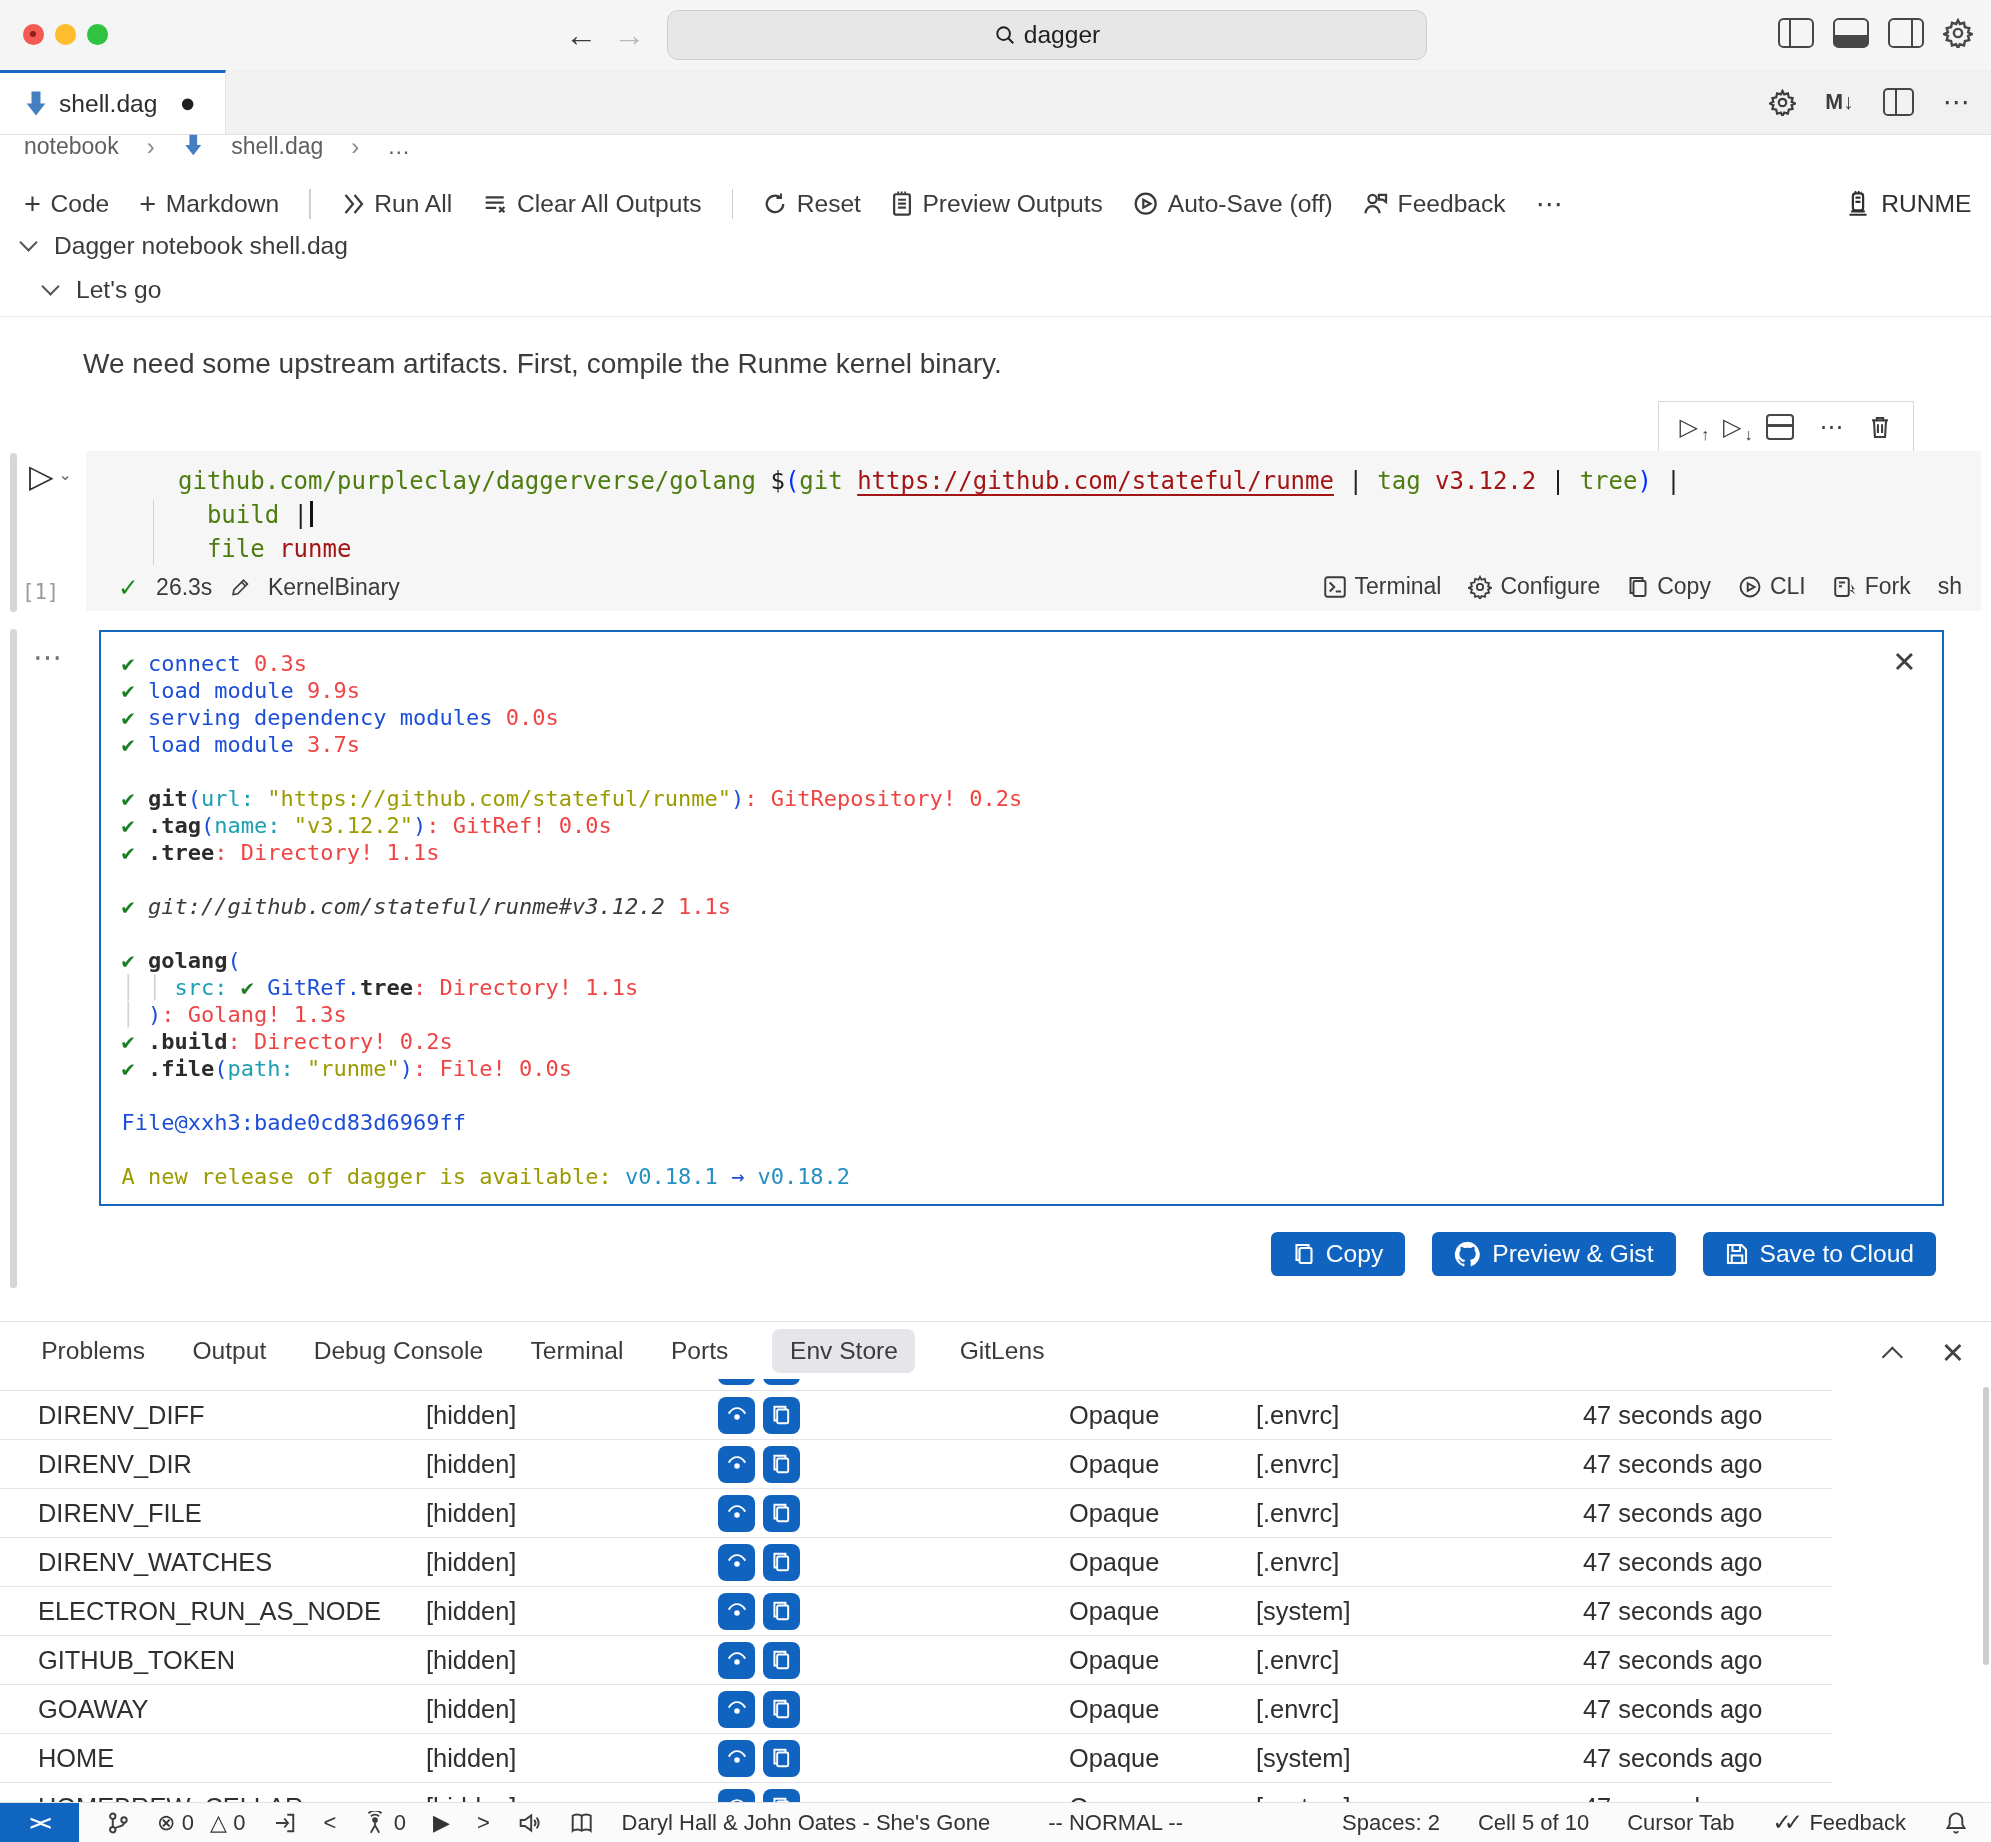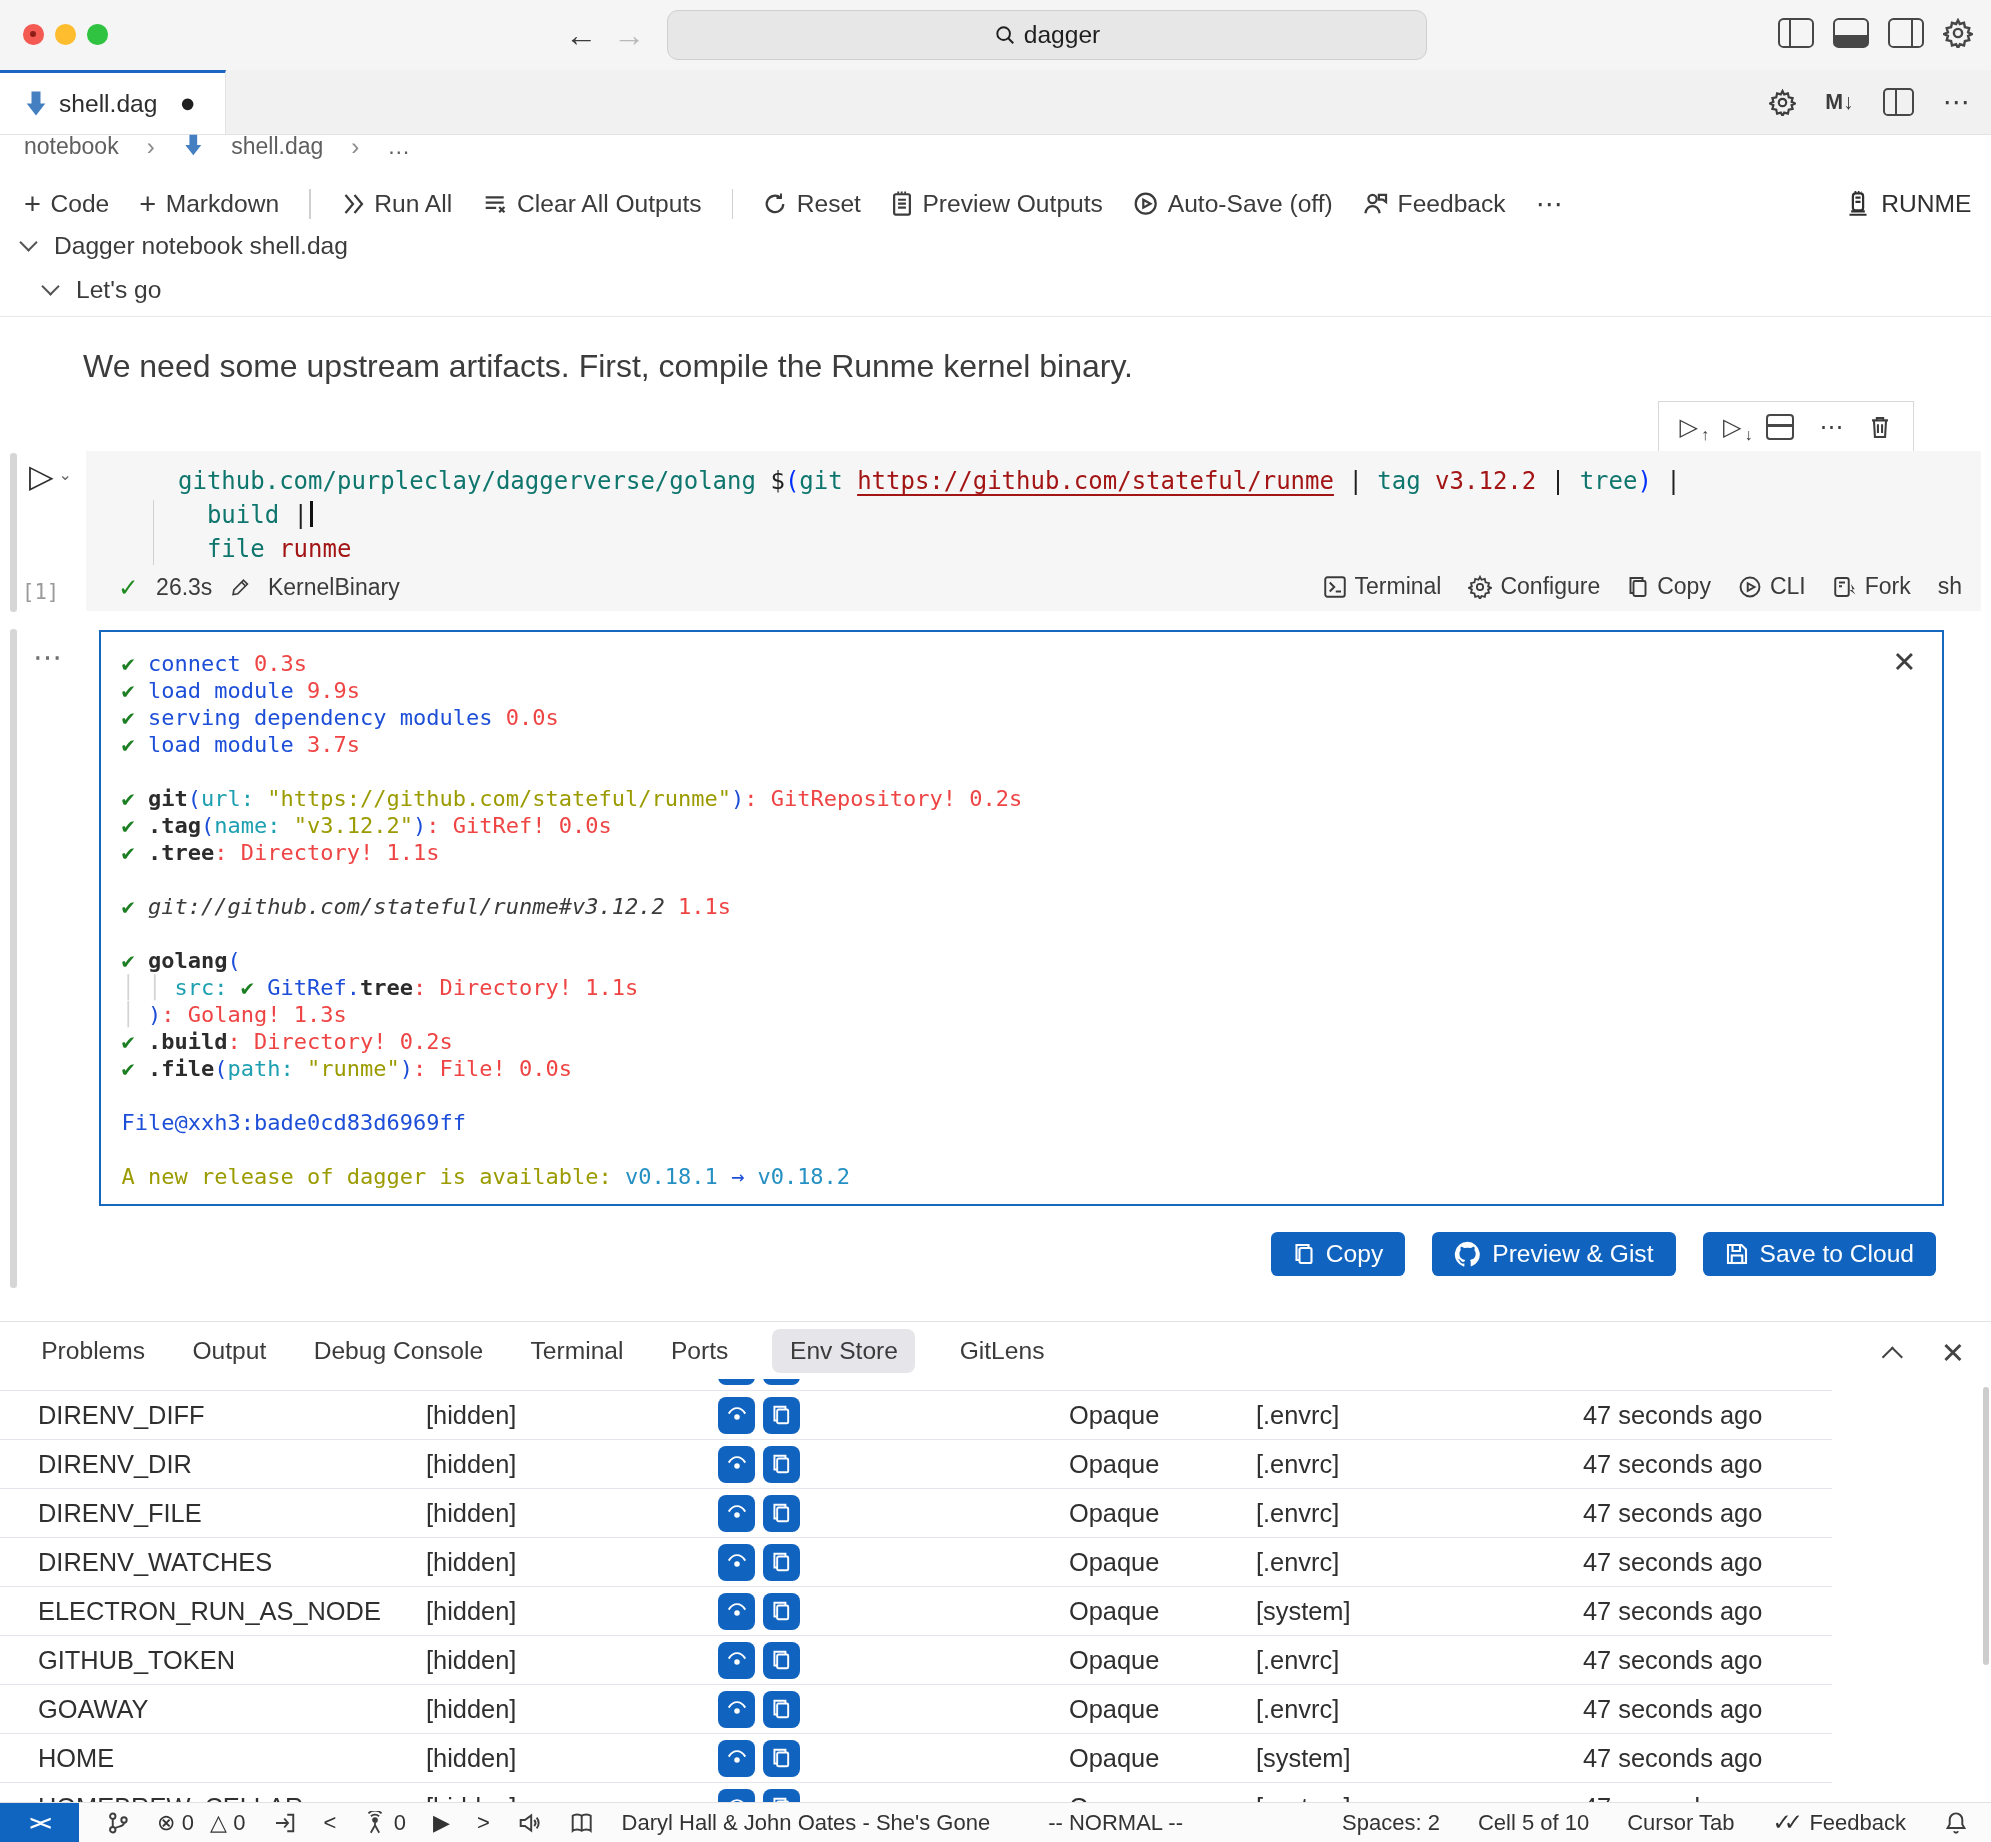--- a/index.html
+++ b/index.html
@@ -51,39 +51,39 @@
   .plus{font-size:29px;font-weight:300;}
   .runme-btn{position:absolute;right:20.6px;top:0;height:52px;display:flex;align-items:center;gap:11px;font-size:24.6px;color:#2f2f2f;}
 
   
   .outline1{position:absolute;left:22px;top:232px;display:flex;align-items:center;gap:19px;font-size:24.6px;color:#3b3b3b;}
   .outline2{position:absolute;left:44px;top:276px;display:flex;align-items:center;gap:19px;font-size:24.6px;color:#3b3b3b;}
   .chevd{width:11px;height:11px;border-right:2.4px solid #555;border-bottom:2.4px solid #555;transform:rotate(45deg);margin-top:-6.4px;}
   .nbdivider{position:absolute;left:0;top:316px;width:1992px;height:0.8px;background:#e8e8e8;}
 
   
-  .mdpar{position:absolute;left:83px;top:348px;font-size:32px;color:#3c3c3c;}
+  .mdpar{position:absolute;left:83px;top:348px;font-size:28px;color:#3c3c3c;}
 
   
   .celltools{position:absolute;left:1658px;top:401px;width:256px;height:51px;background:#fff;border:1.6px solid #d8d8d8;
      display:flex;align-items:center;justify-content:space-around;padding:0 8px;box-sizing:border-box;}
   .ct{position:relative;color:#3d3d3d;font-size:24px;}
   .runarrow{position:absolute;right:-11px;bottom:-3.2px;font-size:16px;}
   .splitcell{width:24px;height:22px;border:2.4px solid #474747;border-radius:4px;position:relative;}
   .splitcell:after{content:"";position:absolute;left:0;right:0;top:8.7px;height:2.4px;background:#474747;}
 
   
   .gutterbar{position:absolute;left:10.3px;width:6.4px;border-radius:3.2px;background:#d6d6d6;}
   .cellplay{position:absolute;left:29px;top:457px;font-size:32px;color:#2d2d2d;display:flex;gap:4.8px;align-items:flex-start;}
   .cellplay .mini{font-size:16px;color:#6a6a6a;margin-top:8px;}
   .execlabel{position:absolute;left:22px;top:580px;font-family:"DejaVu Sans Mono",monospace;font-size:20.6px;color:#9a9a9a;}
   .codecell{position:absolute;left:86px;top:451px;width:1895px;height:160px;background:#f6f6f6;}
   .codebody{position:absolute;left:92px;top:12.7px;font-family:"DejaVu Sans Mono",monospace;font-size:24px;line-height:34px;white-space:pre;}
   .indentguide{position:absolute;left:67px;top:49px;width:0.8px;height:65px;background:#d2d2d2;}
-  .tk-cmd{color:#0f766e}.tk-plain{color:#1f1f1f}.tk-br{color:#0431fa}
+  .tk-cmd{color:#4d7c0f}.tk-plain{color:#1f1f1f}.tk-br{color:#0431fa}
   .tk-url{color:#a31515;text-decoration:underline;text-underline-offset:4.8px;}
   .tk-str{color:#a31515}
   .tk-cursor{display:inline-block;width:2.4px;height:25.4px;background:#111;vertical-align:-4px;margin-left:2.4px;}
   .cellstatus{position:absolute;left:0;bottom:3.2px;width:100%;height:41px;font-size:23px;color:#3b3b3b;}
   .cs-left{position:absolute;left:32px;top:6.4px;display:flex;align-items:center;gap:17.5px;}
   .cs-check{color:#1e8a1e;font-size:24.6px;}
   .cs-right{position:absolute;right:19px;top:6.4px;display:flex;align-items:center;gap:27px;}
   .csitem{display:flex;align-items:center;gap:8px;}
 
   

